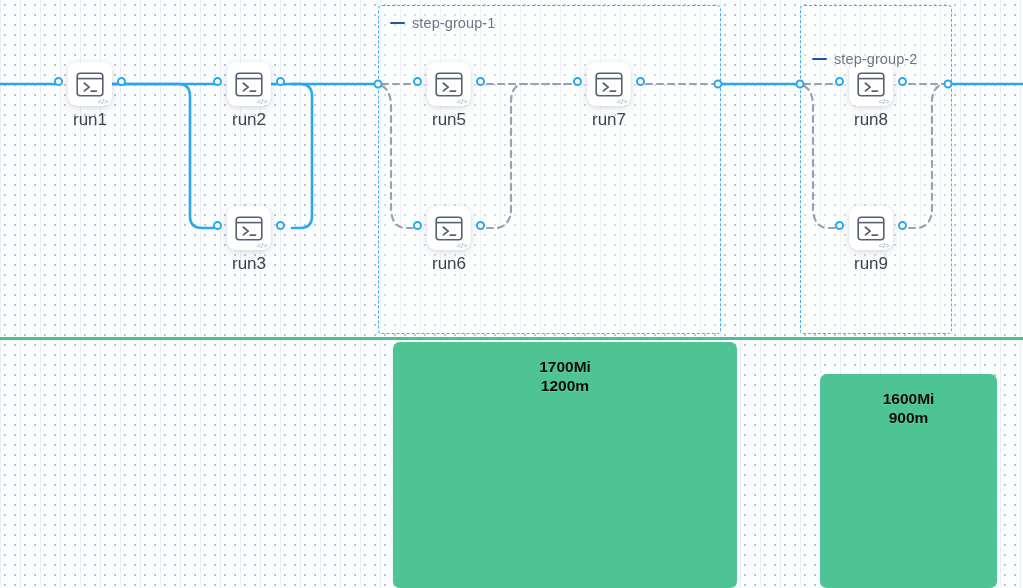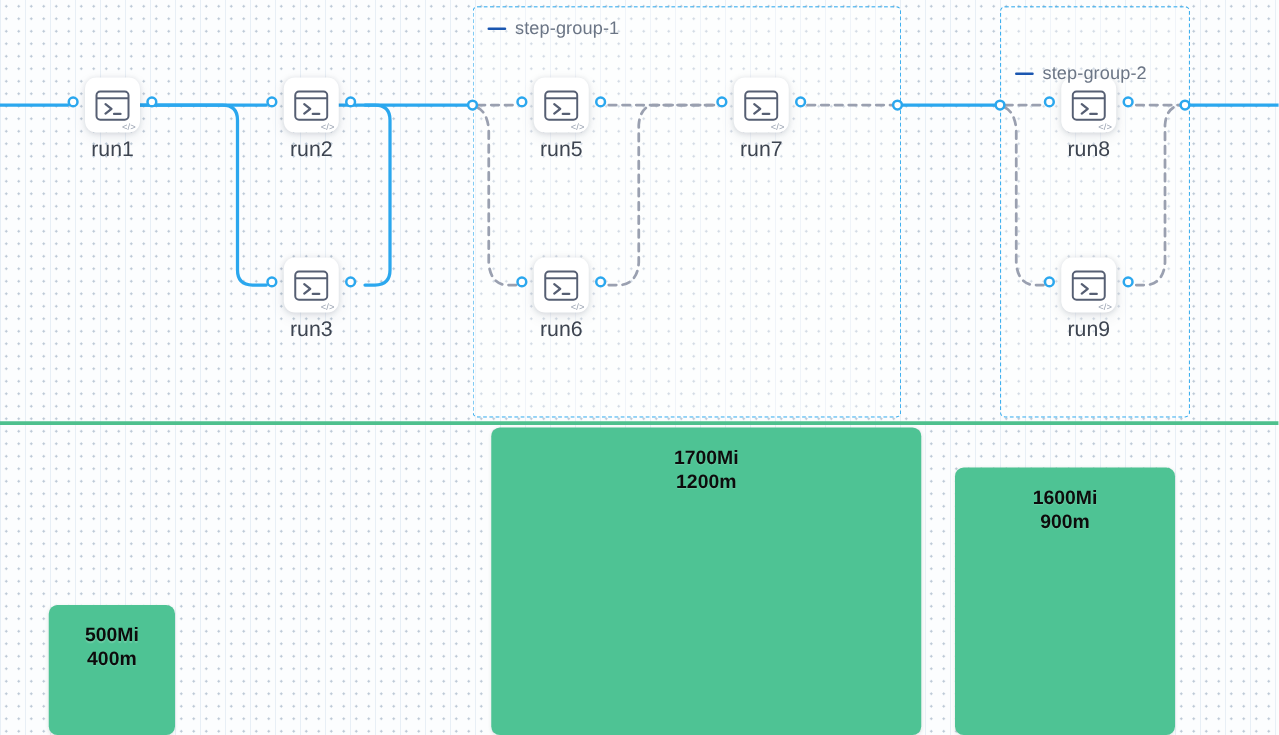--- a/index.html
+++ b/index.html
@@ -336,33 +336,27 @@
   <div id="trunk-handles">
       <span class="free-handle" style="left: 378px; top: 84px;"></span>
       <span class="free-handle" style="left: 718px; top: 84px;"></span>
       <span class="free-handle" style="left: 800px; top: 84px;"></span>
       <span class="free-handle" style="left: 948px; top: 84px;"></span>
     </div>
 
   <div id="divider" style="top: 337px; background: rgb(78, 192, 141);"></div>
 
   <div id="bars">
-      <div class="bar" style="left: 39px; top: 484px; width: 101px; height: 104px; background: rgb(78, 195, 148);">
-        <div class="bar-text">
-          <span>500Mi</span>
-          <span>400m</span>
-        </div>
-      </div>
       <div class="bar" style="left: 393px; top: 342px; width: 344px; height: 246px; background: rgb(78, 195, 148);">
         <div class="bar-text">
           <span>1700Mi</span>
           <span>1200m</span>
         </div>
       </div>
-      <div class="bar" style="left: 764px; top: 374px; width: 176px; height: 214px; background: rgb(78, 195, 148);">
+      <div class="bar" style="left: 820px; top: 374px; width: 139px; height: 214px; background: rgb(78, 195, 148); padding-left: 38px;">
         <div class="bar-text">
           <span>1600Mi</span>
           <span>900m</span>
         </div>
       </div>
     </div>
 
 </div>
 
 </body></html>

